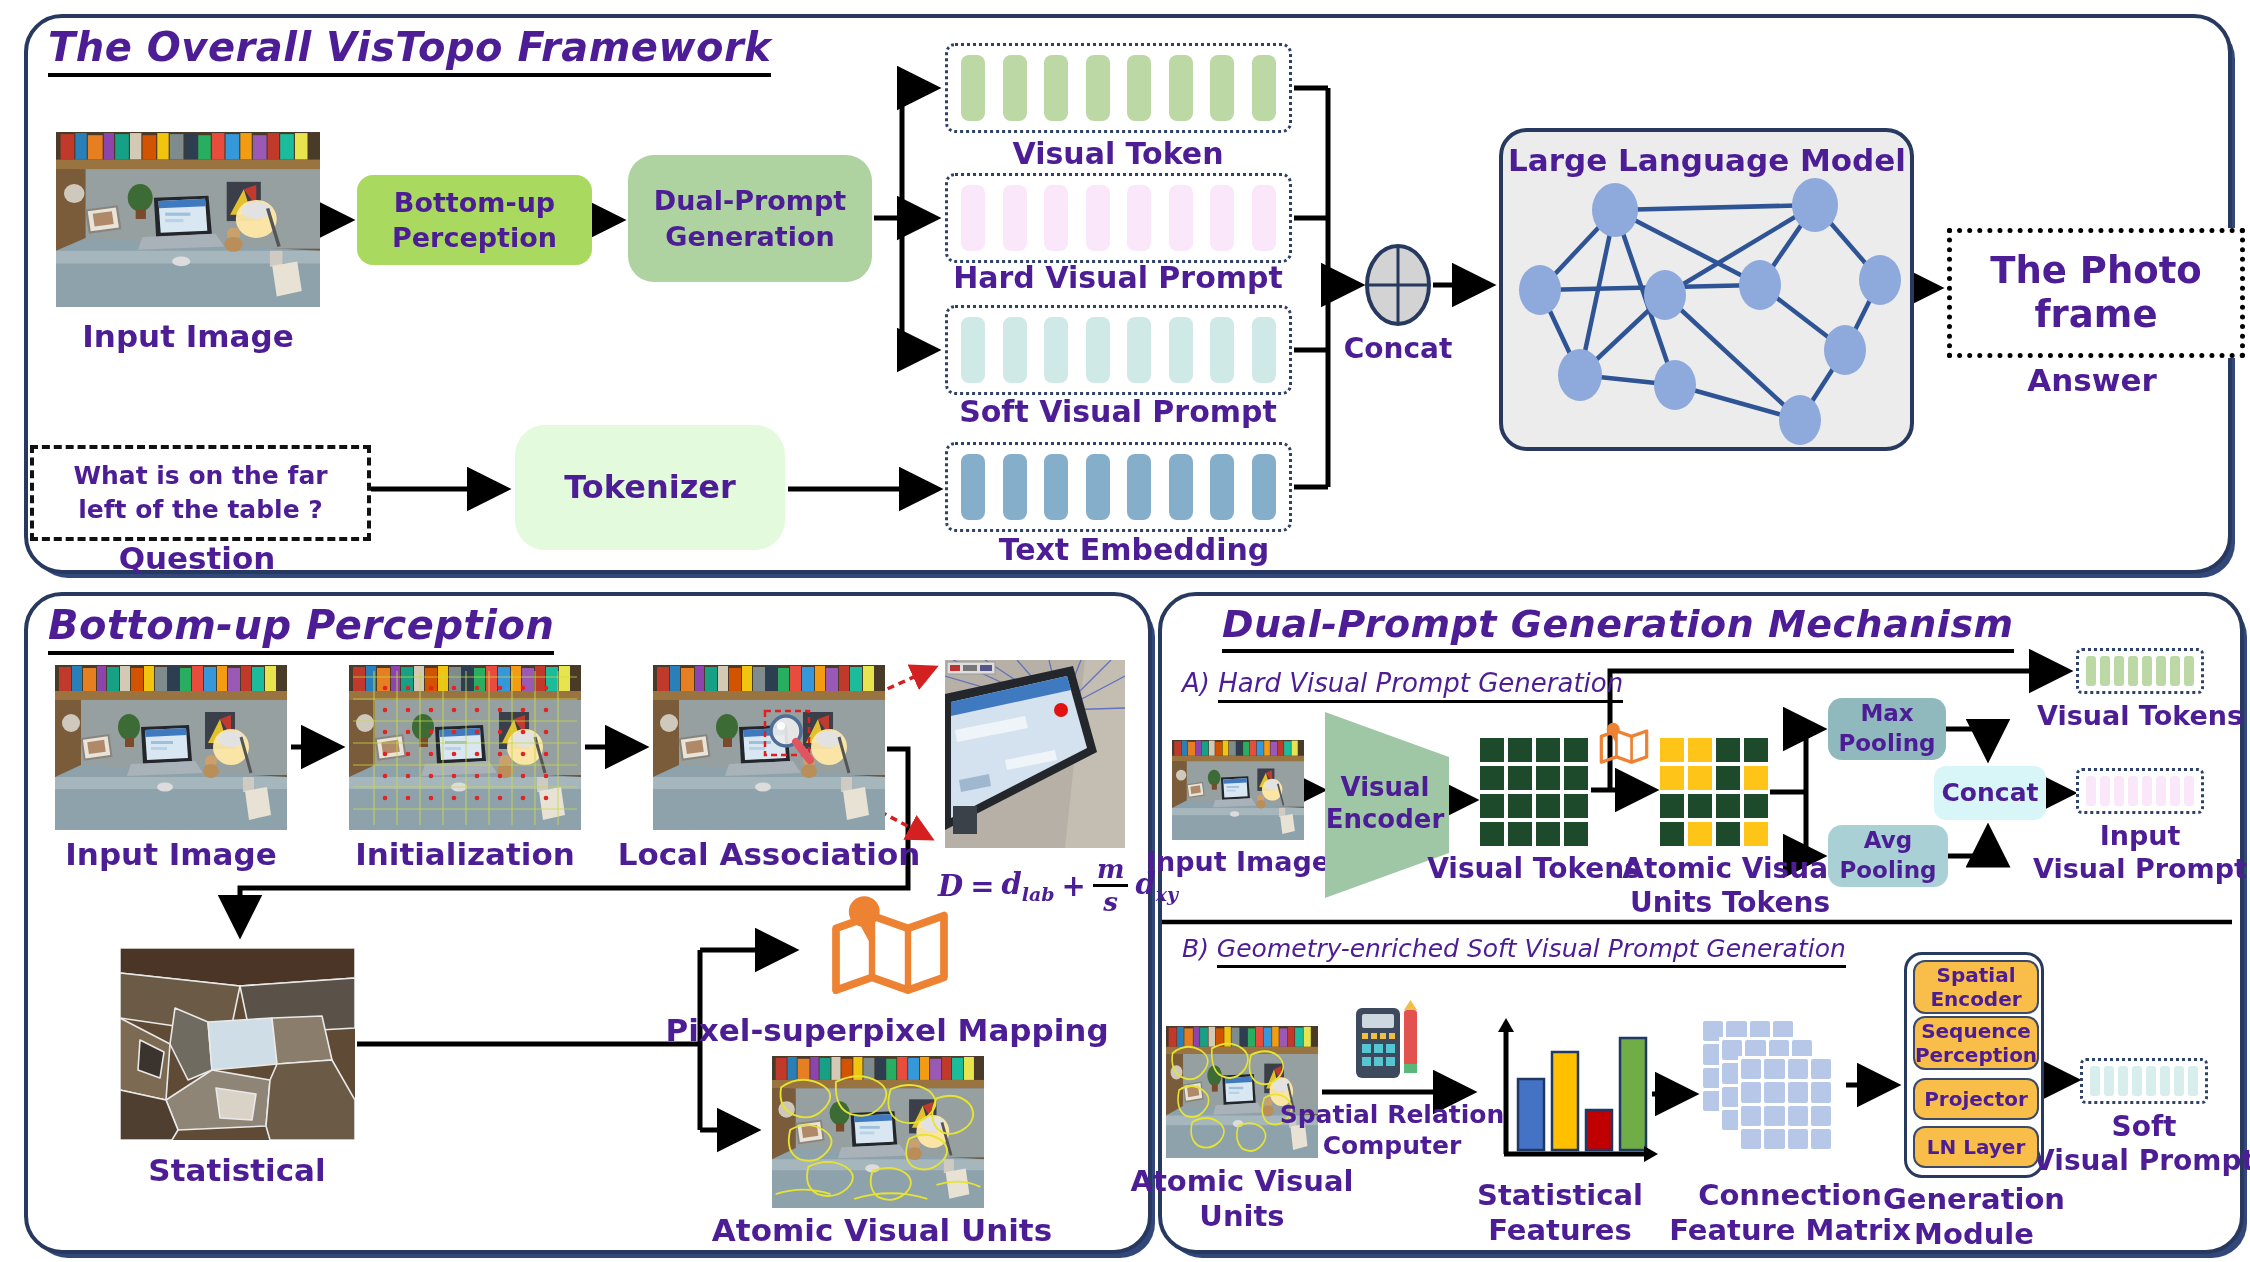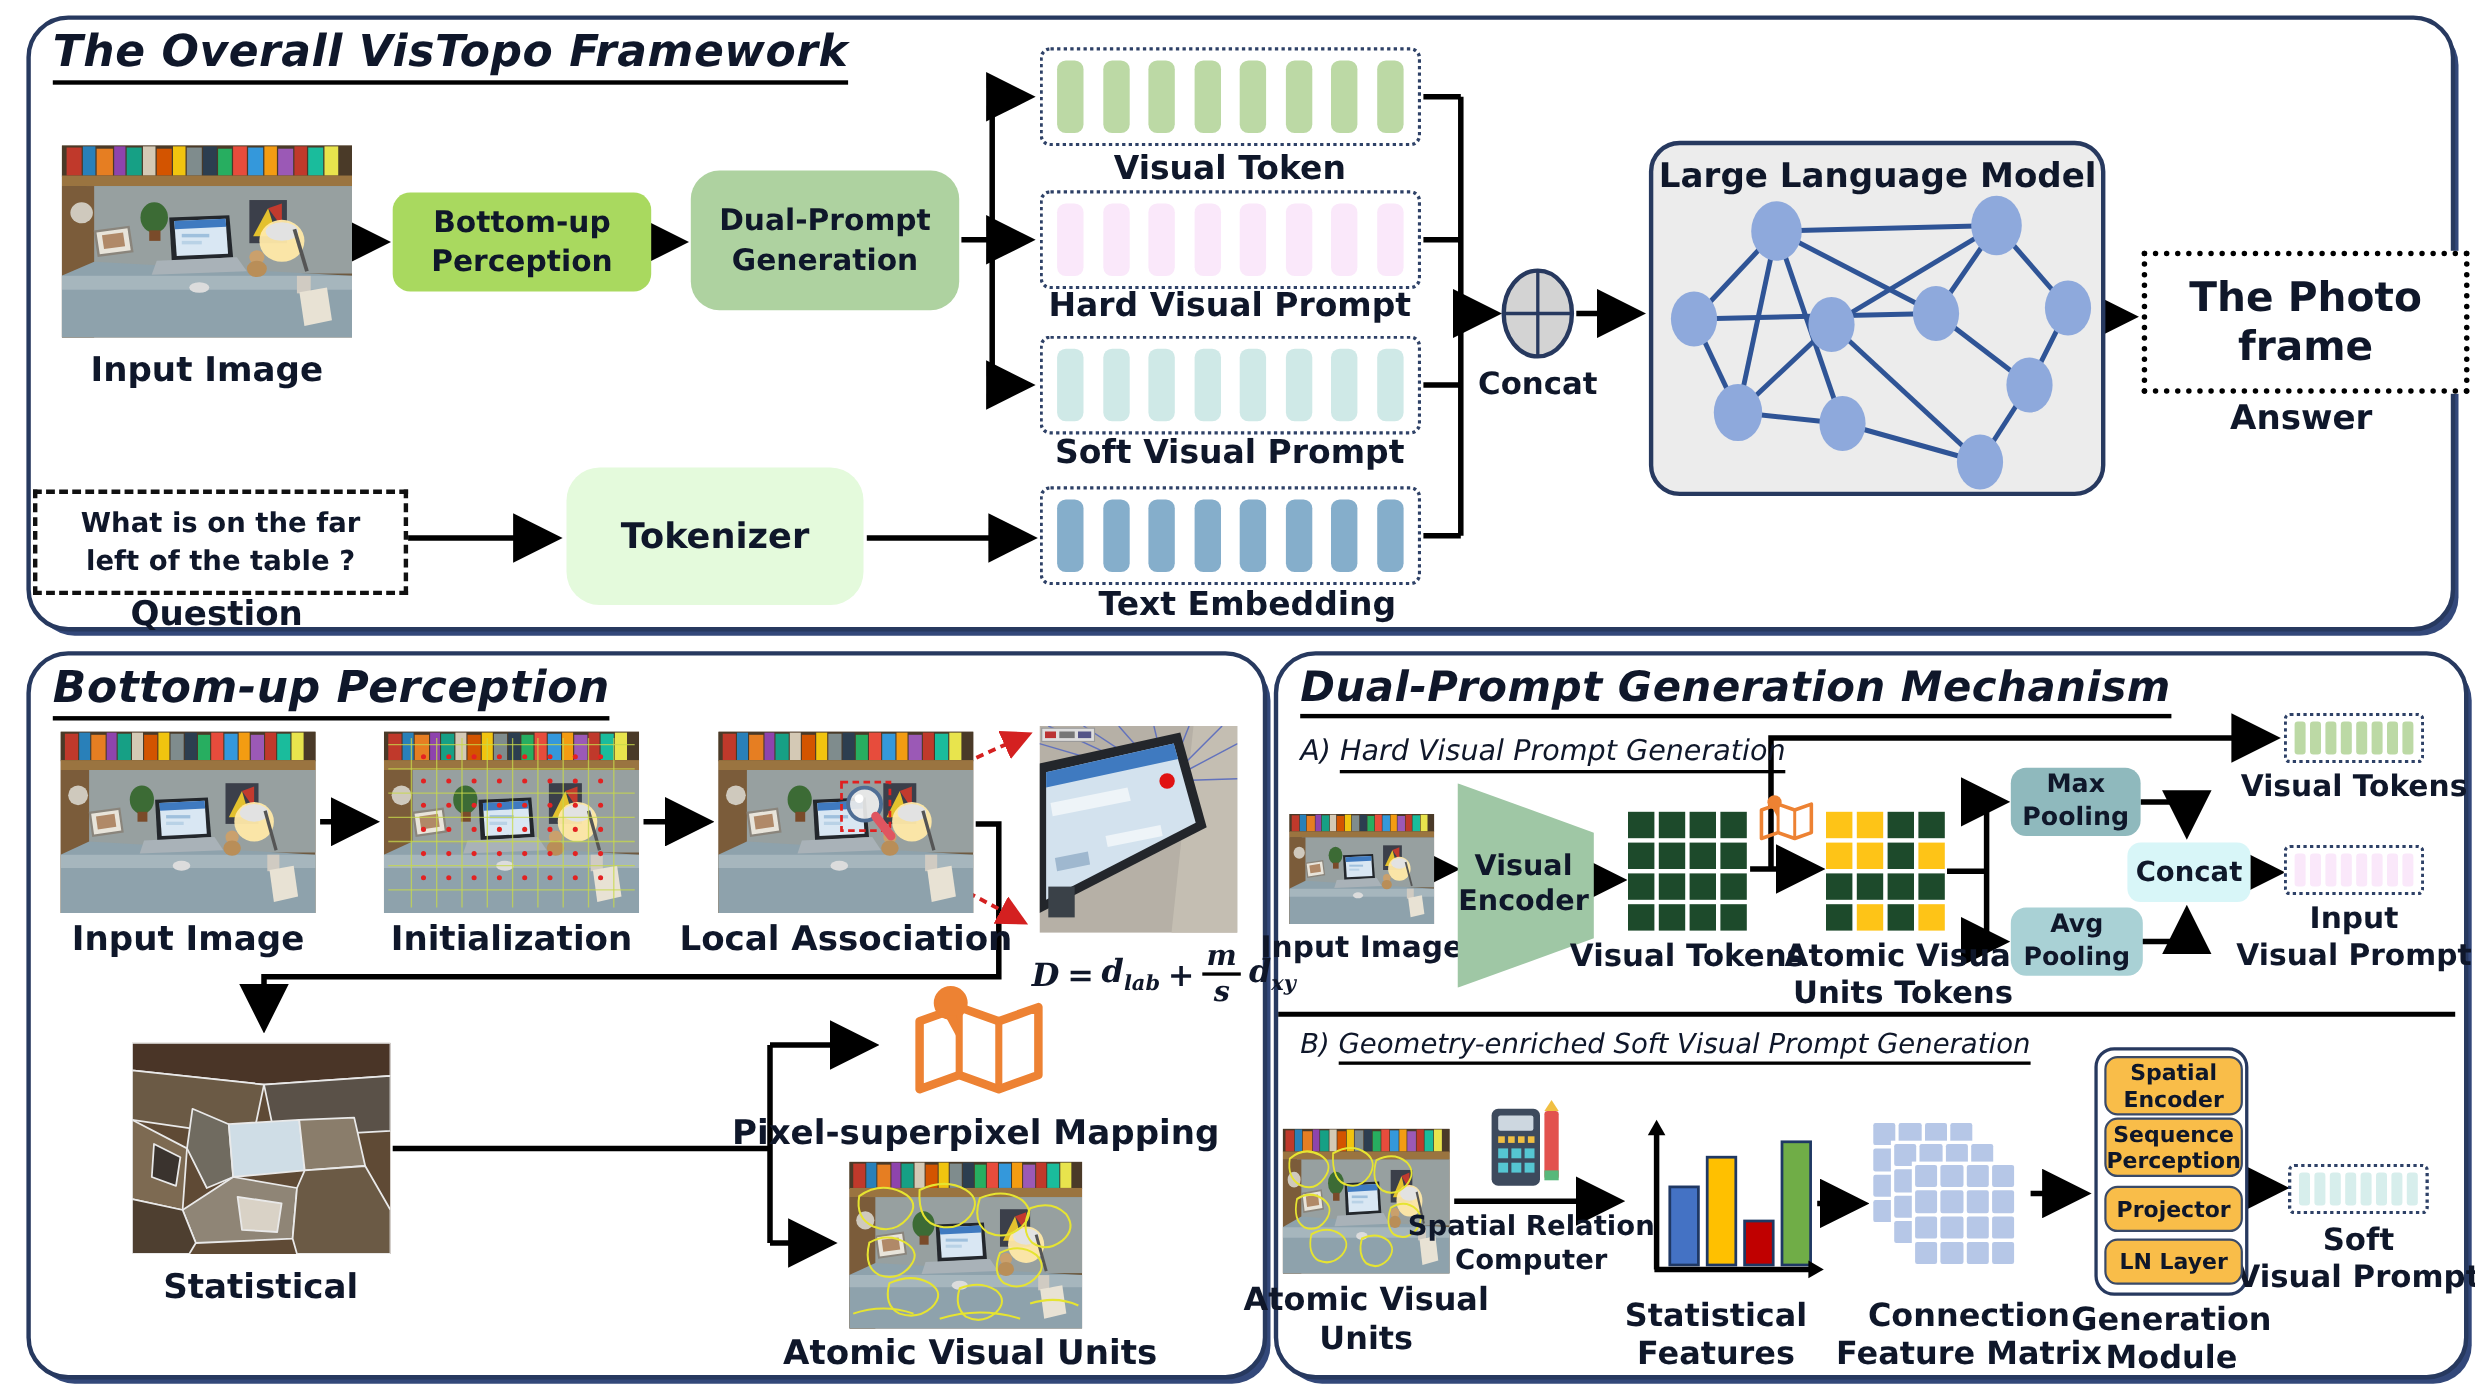--- a/index.html
+++ b/index.html
@@ -1,17 +1,17 @@
 <!DOCTYPE html>
 <html><head>
 <meta charset="utf-8">
 <style>
   html,body{margin:0;padding:0;background:#fff;}
   #stage{position:relative;width:2250px;height:1262px;background:#fff;
-    font-family:"DejaVu Sans","Liberation Sans",sans-serif;color:#0f172a;overflow:hidden;}
+    font-family:"DejaVu Sans","Liberation Sans",sans-serif;color:#4c1d95;overflow:hidden;}
   .abs{position:absolute;}
   .panel{position:absolute;background:#fff;border:4px solid #27395f;border-radius:38px;
     box-shadow:6px 7px 0 -3px #33487a;}
   .ptitle{font-size:40px;font-weight:700;font-style:italic;border-bottom:4px solid #000;
     padding-bottom:3px;white-space:nowrap;display:inline-block;letter-spacing:.5px;}
   .subhead{font-size:26px;font-weight:400;font-style:italic;white-space:nowrap;}
   .subhead .ul{border-bottom:3.5px solid #000;padding-bottom:2px;}
   .lbl{position:absolute;font-weight:700;text-align:center;line-height:1.2;white-space:nowrap;
     transform:translateX(-50%);}
   .stack{line-height:1.22;}
@@ -463,21 +463,21 @@
       <path d="M20,80 q18,-10 36,0 q16,10 4,24 q-12,14 -30,8 q-16,-8 -10,-32 z"></path>
       <path d="M150,90 q20,-10 36,2 q12,12 -2,24 q-14,12 -30,4 q-12,-10 -4,-30 z"></path>
       <path d="M40,120 q22,-10 40,0 q16,10 2,24 q-14,12 -32,6 q-16,-8 -10,-30 z"></path>
       <path d="M110,125 q20,-8 36,2 q12,10 0,22 q-14,12 -30,4 q-12,-10 -6,-28 z"></path>
       <path d="M4,150 q30,-10 60,0 M90,155 q40,-12 80,0 M180,140 q26,-8 48,2"></path>
     </g>
   </svg>
   <div class="lbl" style="left:882px;top:1212px;font-size:31px;z-index:2">Atomic Visual Units</div>
 
   <div class="panel" style="left:1158px;top:592px;width:1078px;height:654px;z-index:0"></div>
-  <div class="abs" style="left:1182px;top:602px;z-index:2"><span class="ptitle" style="font-size:38px">Dual-Prompt Generation Mechanism</span></div>
+  <div class="abs" style="left:1222px;top:602px;z-index:2"><span class="ptitle" style="font-size:38px">Dual-Prompt Generation Mechanism</span></div>
 
   <div class="abs subhead" style="left:1182px;top:668px;z-index:2">
     <span>A)</span>&nbsp;<span class="ul">Hard Visual Prompt Generation</span>
   </div>
 
   <svg class="abs" style="left:1172px;top:740px;z-index:2" width="132" height="100" viewBox="0 0 232 165" preserveAspectRatio="none">
       <use href="#deskscene"></use>
     </svg>
   <div class="lbl" style="left:1238px;top:846px;font-size:27px;z-index:2">Input Image</div>
 

